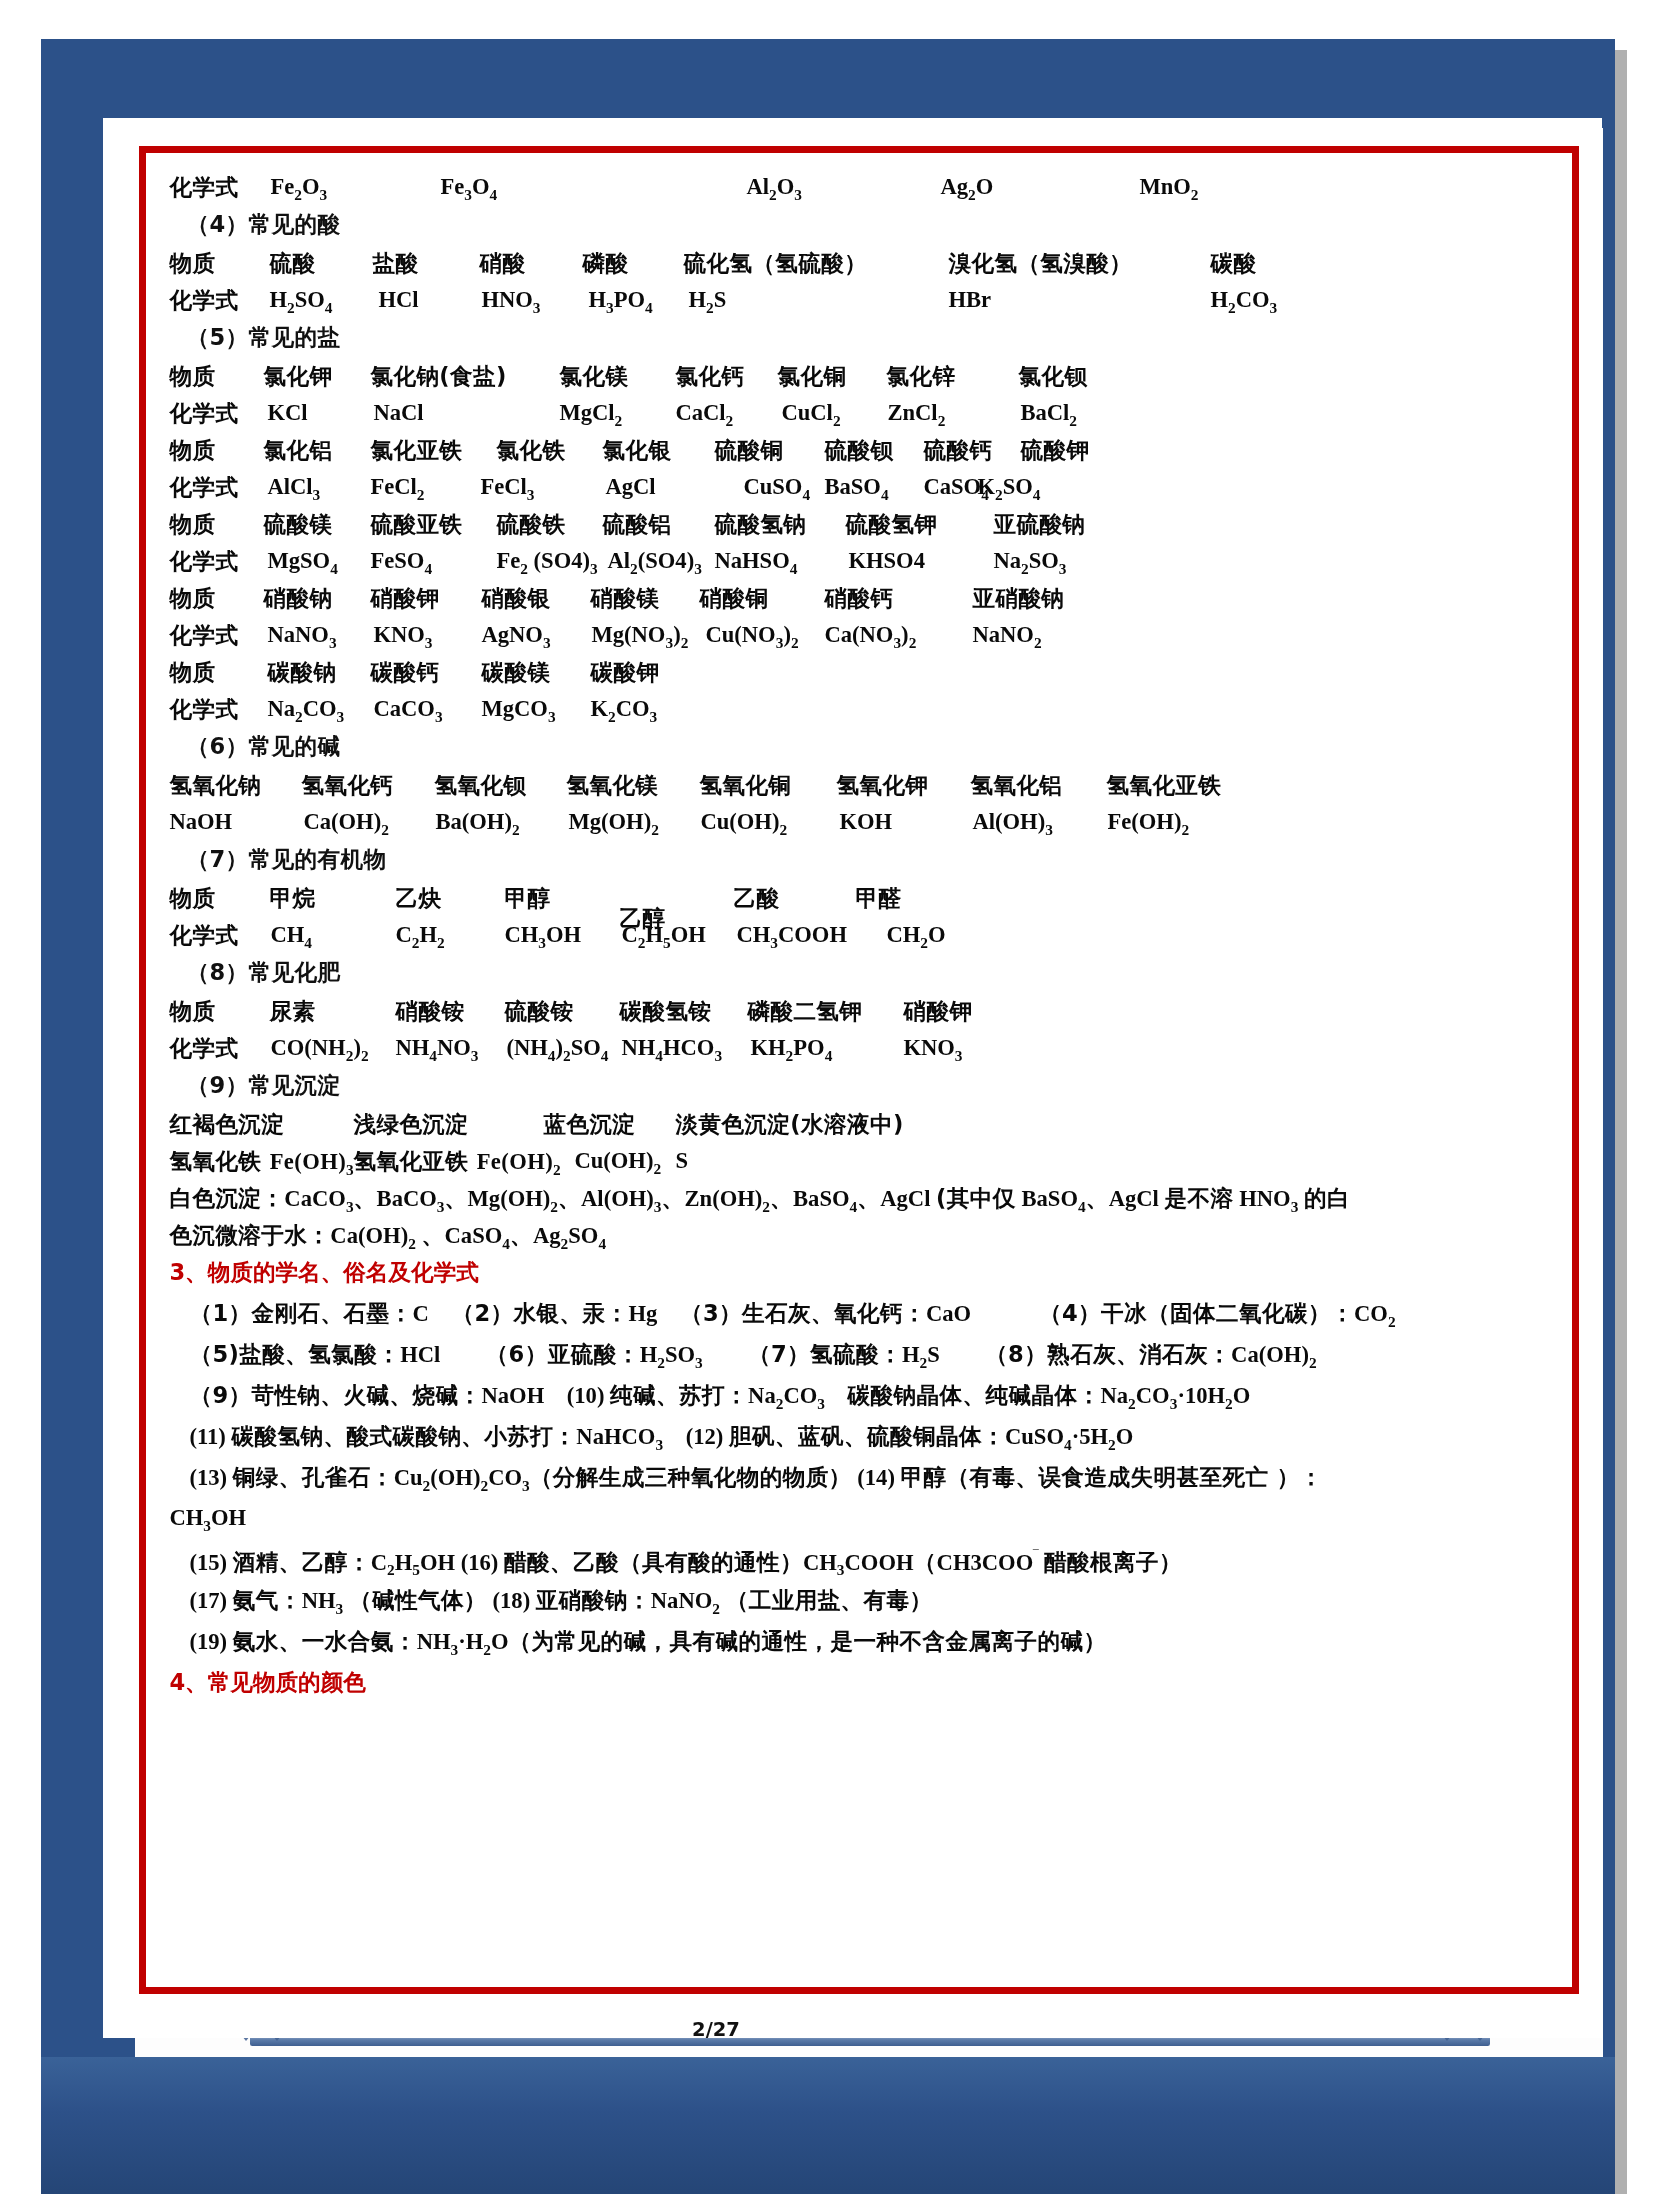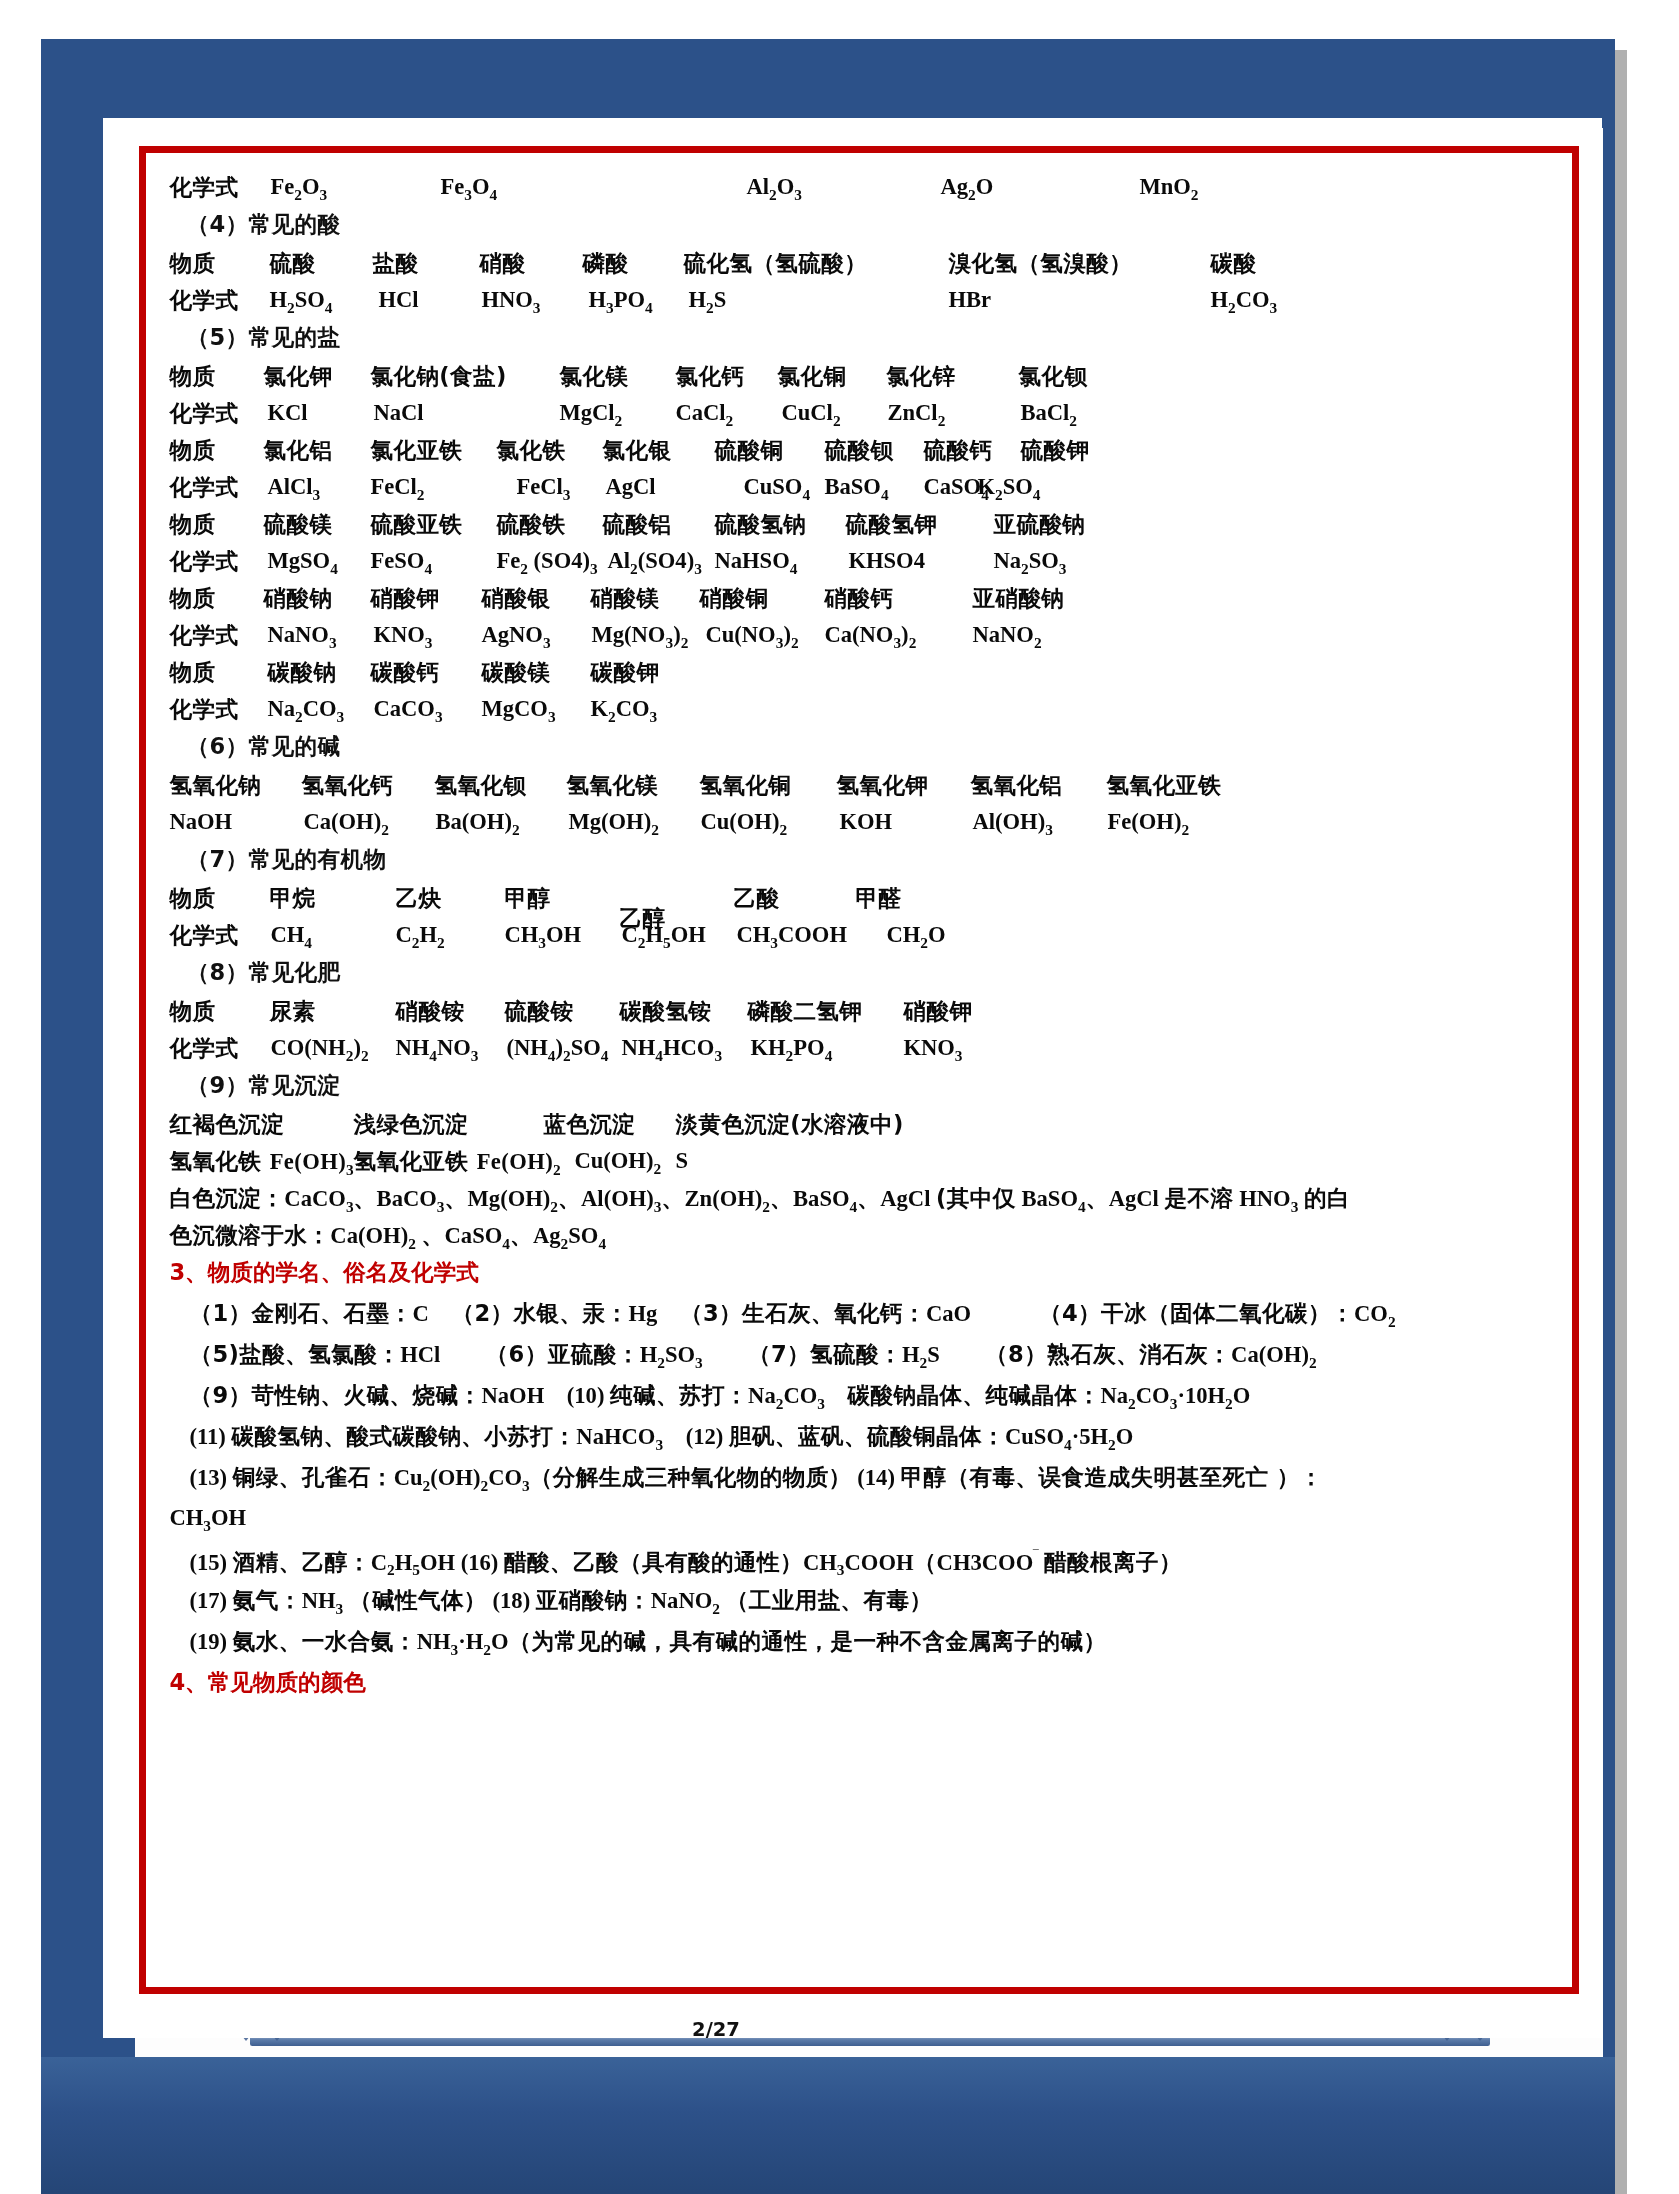--- a/index.html
+++ b/index.html
@@ -295,21 +295,21 @@
         <span class="c cn" style="left:545px;">硫酸铜</span>
         <span class="c cn" style="left:655px;">硫酸钡</span>
         <span class="c cn" style="left:754px;">硫酸钙</span>
         <span class="c cn" style="left:851px;">硫酸钾</span>
       </div>
 
       <div class="row">
         <span class="c cn" style="left:0px;">化学式</span>
         <span class="c formula" style="left:98px;">AlCl<span class="sub">3</span></span>
         <span class="c formula" style="left:201px;">FeCl<span class="sub">2</span></span>
-        <span class="c formula" style="left:347px;">FeCl<span class="sub">3</span></span>
+        <span class="c formula" style="left:311px;">FeCl<span class="sub">3</span></span>
         <span class="c formula" style="left:436px;">AgCl</span>
         <span class="c formula" style="left:574px;">CuSO<span class="sub">4</span></span>
         <span class="c formula" style="left:655px;">BaSO<span class="sub">4</span></span>
         <span class="c formula" style="left:754px;">CaSO<span class="sub">4</span></span>
         <span class="c formula" style="left:808px;">K<span class="sub">2</span>SO<span class="sub">4</span></span>
       </div>
 
       <div class="row">
         <span class="c cn" style="left:0px;">物质</span>
         <span class="c cn" style="left:94px;">硫酸镁</span>

